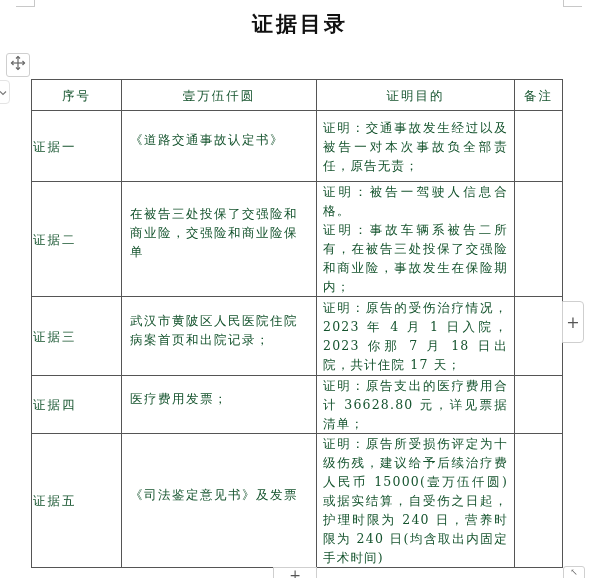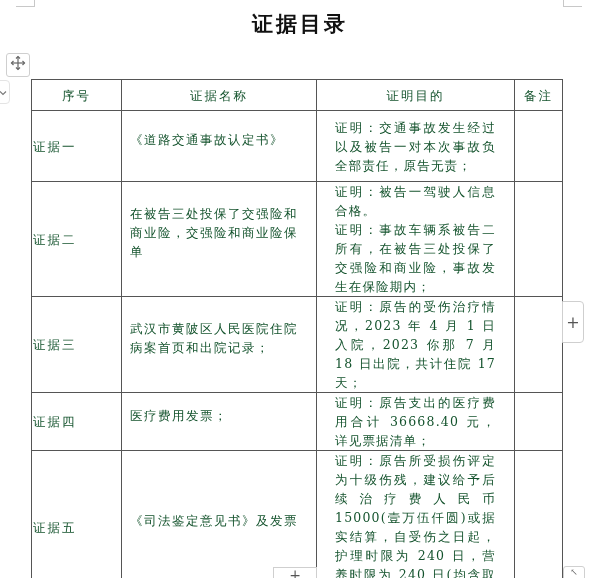--- a/index.html
+++ b/index.html
@@ -16,21 +16,21 @@
   .collapse-btn { position:absolute; left:-6px; top:80px; width:16px; height:24px; border:1px solid #e4e4e4;
                   border-radius:4px; background:#fff; display:flex; align-items:center; justify-content:flex-end;
                   color:#777; font-size:10px; padding-right:2px; box-sizing:border-box; }
   table.evidence { position:absolute; left:31px; top:79px; border-collapse:collapse; table-layout:fixed;
                    width:531px; }
   table.evidence td, table.evidence th { border:1.3px solid #555; font-size:12.5px; line-height:19px;
                    font-weight:normal; color:#14532d; vertical-align:middle; }
   table.evidence th { height:28px; text-align:center; letter-spacing:2px; }
   td.seq { text-align:left; letter-spacing:2px; }
   td.name { padding:0 6px 13px 8px; letter-spacing:1.5px; }
-  td.purpose { padding:0 18px; vertical-align:top; letter-spacing:1.2px; text-align:justify; }
+  td.purpose { padding:0 6px; vertical-align:top; letter-spacing:1.2px; text-align:justify; }
   td.note { }
   .add-col-btn { position:absolute; left:562px; top:301px; width:20px; height:40px; border:1px solid #cfcfcf;
                  border-radius:0 4px 4px 0; background:#fff; display:flex; align-items:center; justify-content:center;
                  color:#555; font-size:16px; }
   .add-row-btn { position:absolute; left:273px; top:567px; width:42px; height:14px; border:1px solid #cfcfcf; border-bottom:none;
                  background:#fff; display:flex; align-items:flex-start; justify-content:center; color:#555; font-size:14px; line-height:14px; }
   .resize-handle { position:absolute; left:563px; top:566px; width:20px; height:14px; border:1px solid #d0d0d0;
                    border-radius:3px 3px 0 0; background:#fff; color:#666; font-size:9px; display:flex; align-items:flex-start; justify-content:center; }
 </style>
 </head>
@@ -65,21 +65,21 @@
 <table class="evidence">
   <colgroup>
     <col style="width:90px">
       <col style="width:195px">
       <col style="width:198px">
       <col style="width:48px">
   </colgroup>
   <tbody>
       <tr>
     <th>序号</th>
-    <th>证据名称</th>
+    <th>壹万伍仟圆</th>
     <th>证明目的</th>
     <th>备注</th>
   </tr>
   <tr style="height:71px">
     <td class="seq">证据一</td>
     <td class="name">《道路交通事故认定书》</td>
     <td class="purpose">证明：交通事故发生经过以及被告一对本次事故负全部责任，原告无责；</td>
     <td class="note"></td>
   </tr>
   <tr style="height:115px">
@@ -91,21 +91,21 @@
   </tr>
   <tr style="height:79px">
     <td class="seq">证据三</td>
     <td class="name">武汉市黄陂区人民医院住院病案首页和出院记录；</td>
     <td class="purpose">证明：原告的受伤治疗情况，2023 年 4 月 1 日入院，2023 你那 7 月 18 日出院，共计住院 17 天；</td>
     <td class="note"></td>
   </tr>
   <tr style="height:58px">
     <td class="seq">证据四</td>
     <td class="name">医疗费用发票；</td>
-    <td class="purpose">证明：原告支出的医疗费用合计 36668.40 元，详见票据清单；</td>
+    <td class="purpose">证明：原告支出的医疗费用合计 36628.80 元，详见票据清单；</td>
     <td class="note"></td>
   </tr>
   <tr style="height:134px">
     <td class="seq">证据五</td>
     <td class="name">《司法鉴定意见书》及发票</td>
     <td class="purpose">证明：原告所受损伤评定为十级伤残，建议给予后续治疗费人民币 15000(壹万伍仟圆)或据实结算，自受伤之日起，护理时限为 240 日，营养时限为 240 日(均含取出内固定手术时间)</td>
     <td class="note"></td>
   </tr>
 </tbody>
   </table>

